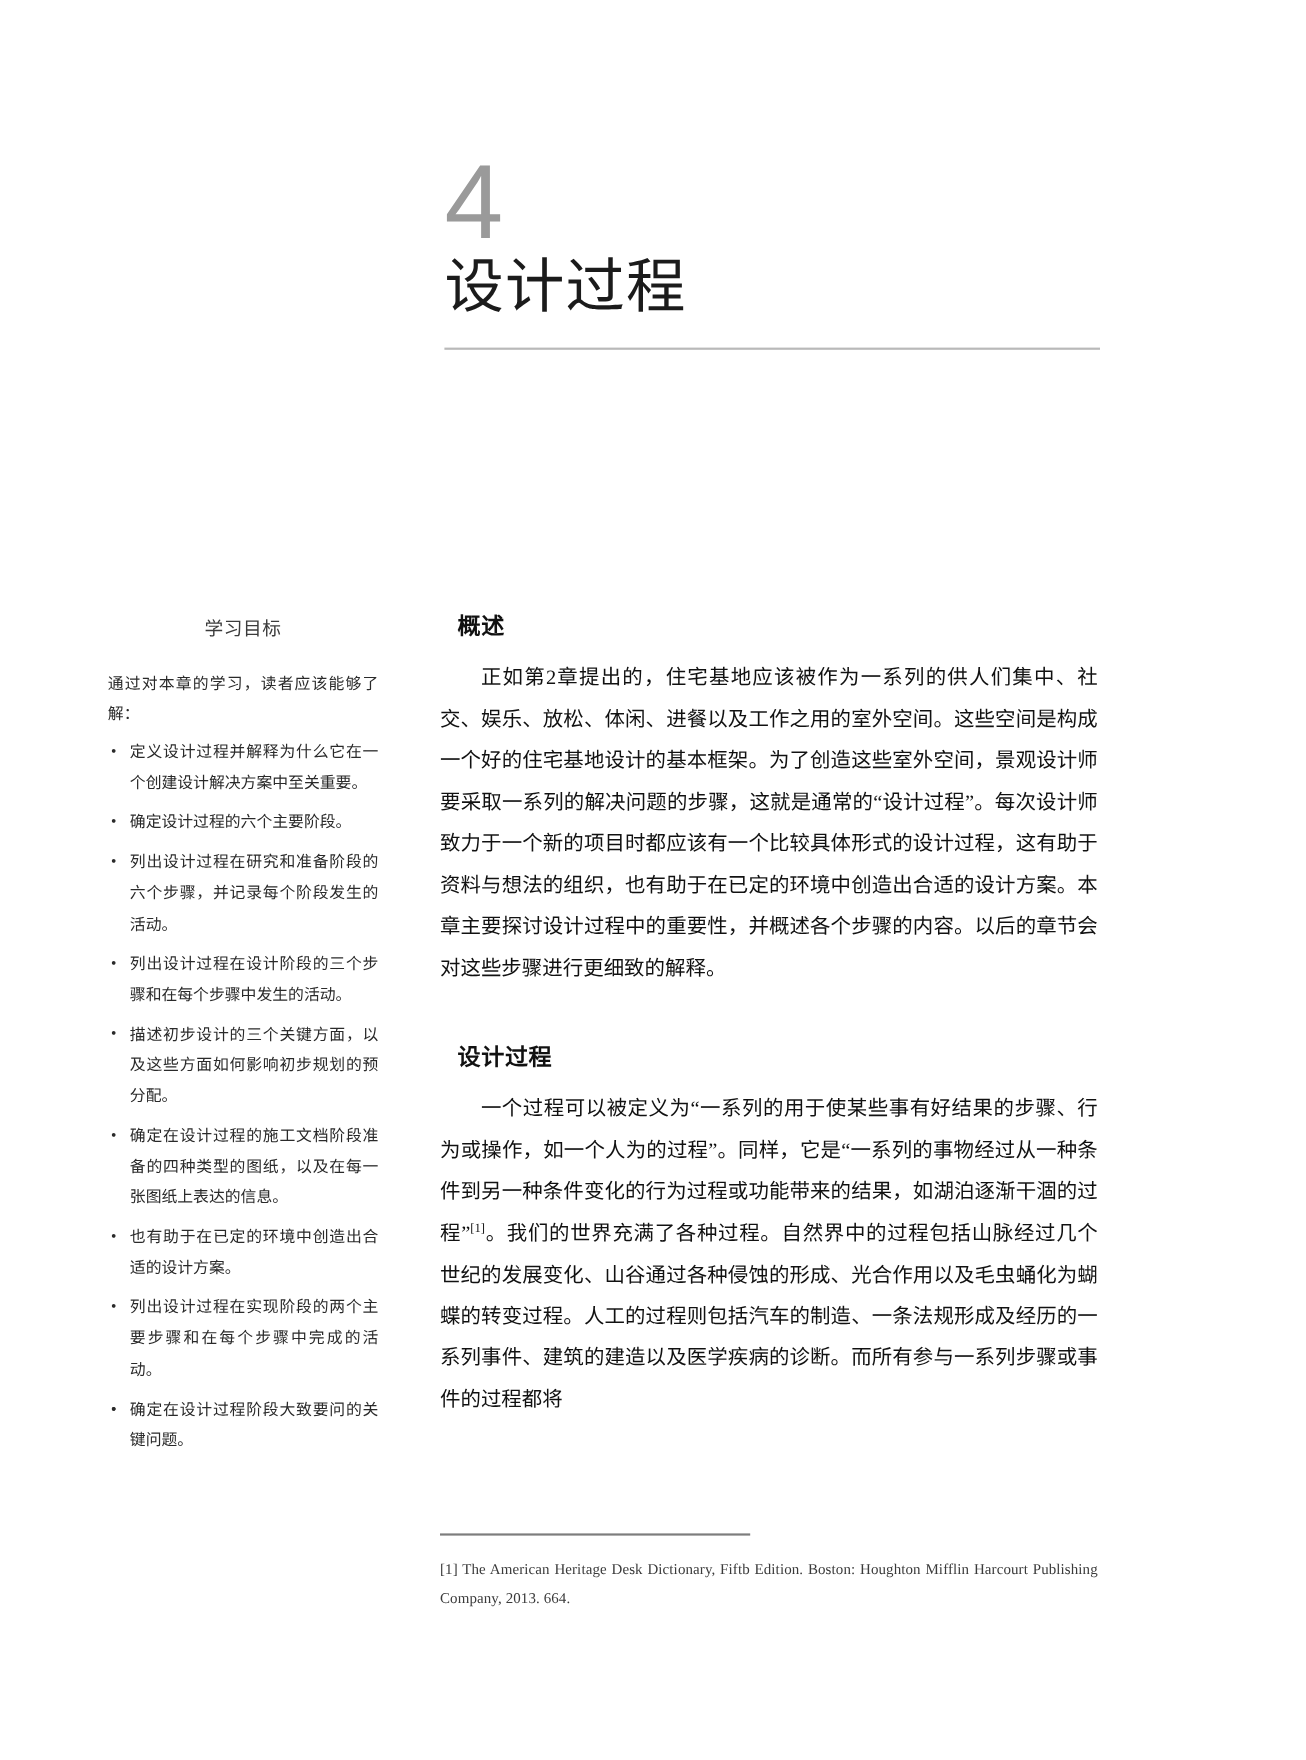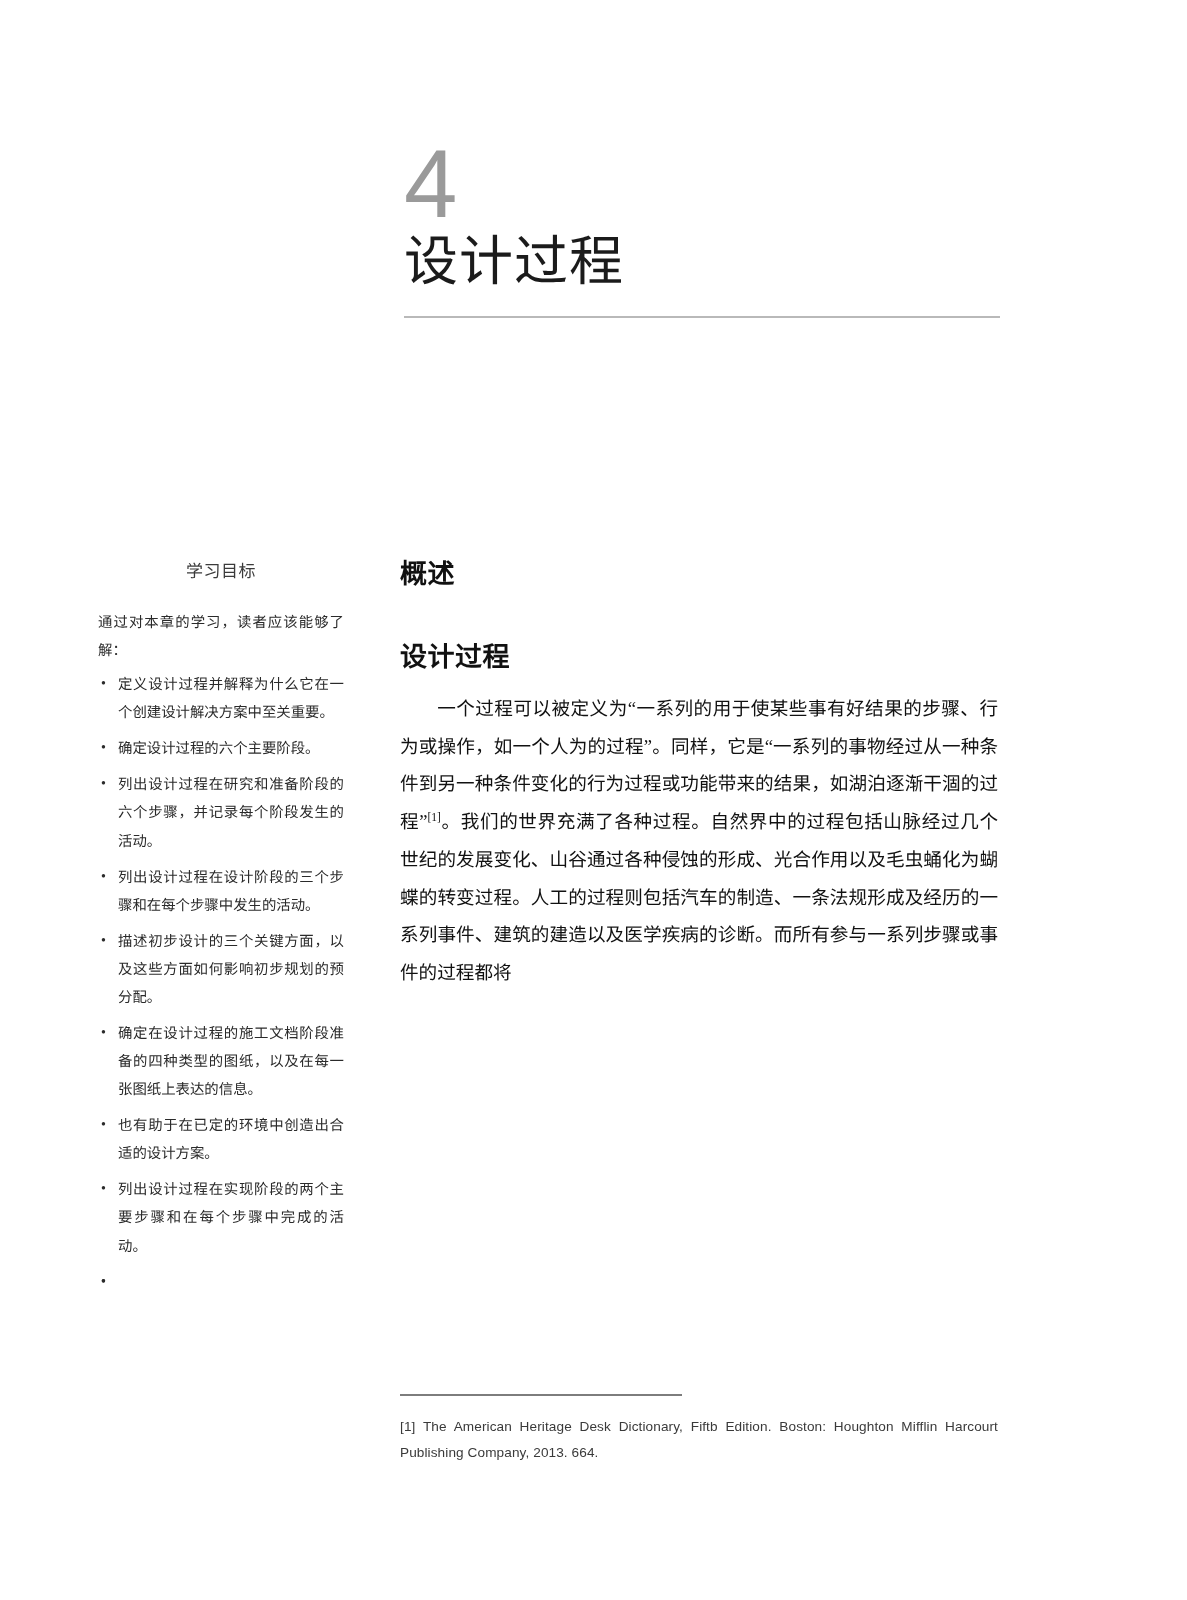--- a/index.html
+++ b/index.html
@@ -116,24 +116,24 @@
   
   .main {
     position: absolute;
     left: 400px;
     top: 552px;
     width: 598px;
   }
 
   .section-heading {
     font-family: "Liberation Sans", "DejaVu Sans", sans-serif;
-    font-size: 27px;
+    font-size: 21px;
     font-weight: 700;
     color: #111111;
-    margin: 0 0 16px 0;
+    margin: 0 0 16px 16px;
     letter-spacing: 0.5px;
   }
 
   .section-heading.second {
     margin-top: 44px;
   }
 
   .body-par {
     font-family: "Liberation Serif", "DejaVu Serif", serif;
     font-size: 18.6px;
@@ -160,21 +160,21 @@
   }
 
   .footnote-rule {
     width: 282px;
     height: 1.6px;
     background: #7d7d7d;
     margin: 0 0 18px 0;
   }
 
   .footnote-text {
-    font-family: Liberation Sans, sans-serif;
+    font-family: Liberation Serif, serif;
     font-size: 13.6px;
     line-height: 1.95;
     color: #3a3a3a;
     margin: 0;
     letter-spacing: 0.1px;
     text-align: justify;
   }
 </style>
 </head>
 <body>
@@ -221,27 +221,29 @@
       </li>
       <li>
         <span class="bullet">•</span>
         <span>列出设计过程在实现阶段的两个主要步骤和在每个步骤中完成的活动。</span>
       </li>
       <li>
         <span class="bullet">•</span>
       </li>
       <li>
         <span class="bullet">•</span>
+        <span>确定在设计过程阶段大致要问的关键问题。</span>
       </li>
     </ul>
   </aside>
 
   <main class="main">
 
     <h2 class="section-heading">概述</h2>
+    <p class="body-par">正如第2章提出的，住宅基地应该被作为一系列的供人们集中、社交、娱乐、放松、体闲、进餐以及工作之用的室外空间。这些空间是构成一个好的住宅基地设计的基本框架。为了创造这些室外空间，景观设计师要采取一系列的解决问题的步骤，这就是通常的“设计过程”。每次设计师致力于一个新的项目时都应该有一个比较具体形式的设计过程，这有助于资料与想法的组织，也有助于在已定的环境中创造出合适的设计方案。本章主要探讨设计过程中的重要性，并概述各个步骤的内容。以后的章节会对这些步骤进行更细致的解释。</p>
 
     <h2 class="section-heading second">设计过程</h2>
     <p class="body-par"><span>一个过程可以被定义为“一系列的用于使某些事有好结果的步骤、行为或操作，如一个人为的过程”。同样，它是“一系列的事物经过从一种条件到另一种条件变化的行为过程或功能带来的结果，如湖泊逐渐干涸的过程”</span><span class="fn-ref">[1]</span><span>。我们的世界充满了各种过程。自然界中的过程包括山脉经过几个世纪的发展变化、山谷通过各种侵蚀的形成、光合作用以及毛虫蛹化为蝴蝶的转变过程。人工的过程则包括汽车的制造、一条法规形成及经历的一系列事件、建筑的建造以及医学疾病的诊断。而所有参与一系列步骤或事件的过程都将</span></p>
   </main>
 
   <div class="footnote">
     <div class="footnote-rule"></div>
     <p class="footnote-text">[1]  The American Heritage Desk Dictionary, Fiftb Edition. Boston: Houghton Mifflin Harcourt Publishing Company, 2013. 664.</p>
   </div>
 

